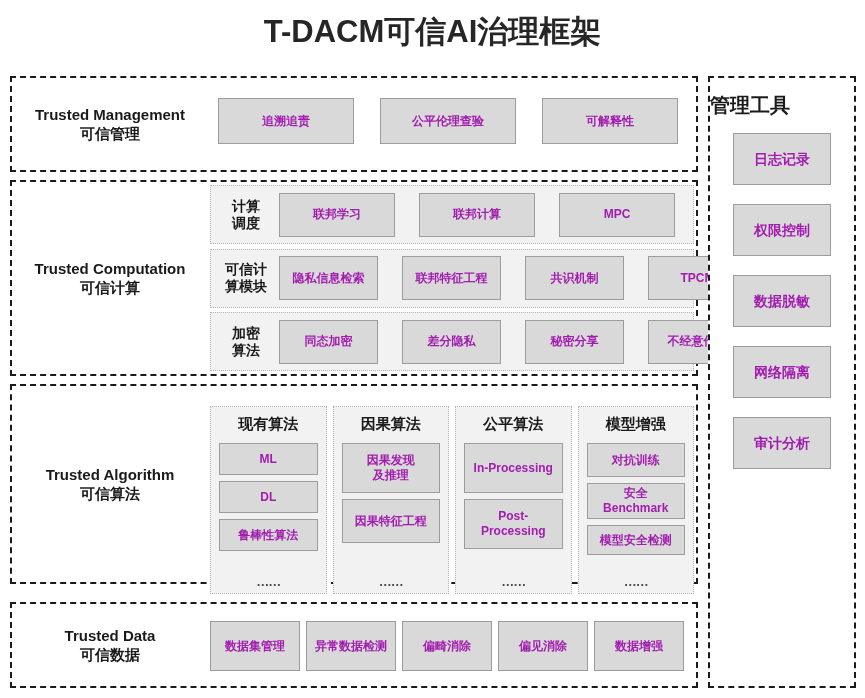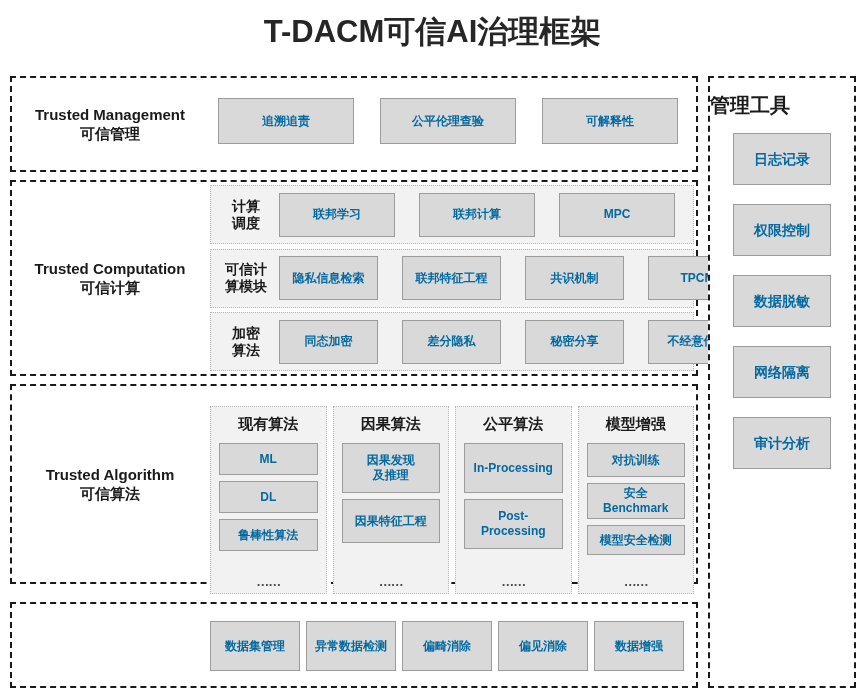--- a/index.html
+++ b/index.html
@@ -48,21 +48,21 @@
   
   .chip {
     background: #d9d9d9;
     border: 1px solid #9c9c9c;
     display: flex;
     align-items: center;
     justify-content: center;
     text-align: center;
     font-size: 12px;
     font-weight: bold;
-    color: #0369a1;
+    color: #a21caf;
     line-height: 15px;
   }
 
   
   #sec-mgmt { left: 10px; top: 76px; width: 688px; height: 96px; }
   #sec-mgmt .chips {
     position: absolute; left: 206px; top: 20px;
     display: flex; gap: 26px;
   }
   #sec-mgmt .chip { width: 136px; height: 46px; }
@@ -264,20 +264,24 @@
           </div>
           <div class="chip" style="min-height:30px">模型安全检测</div>
         </div>
         <div class="dots">……</div>
       </div>
 
     </div>
   </div>
 
   <div class="dsec" id="sec-data">
+    <div class="sec-label">
+      <div class="en">Trusted Data</div>
+      <div class="cn">可信数据</div>
+    </div>
     <div class="chips">
       <div class="chip">数据集管理</div>
       <div class="chip">异常数据检测</div>
       <div class="chip">偏畸消除</div>
       <div class="chip">偏见消除</div>
       <div class="chip">数据增强</div>
     </div>
   </div>
 
   <div id="tools">

